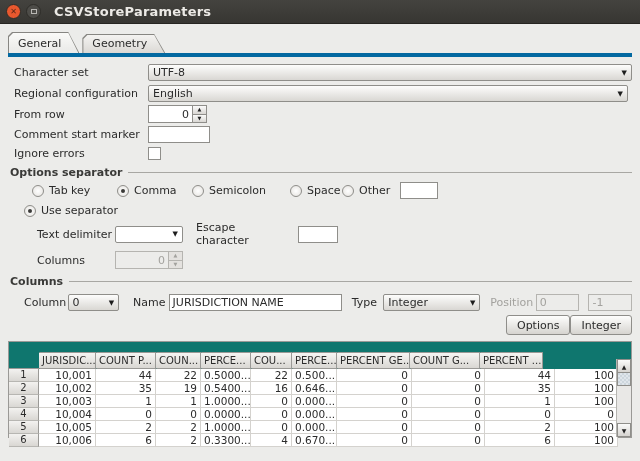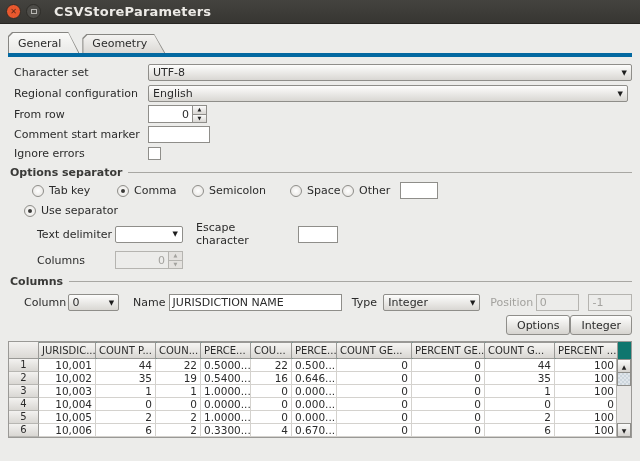--- a/index.html
+++ b/index.html
@@ -85,21 +85,21 @@
   
   .btn { height:20px; background: linear-gradient(#fefefd,#d6d4d0);
     border:1px solid #8f8e8a; border-radius:3px; padding:0 10px;
     font-family:"DejaVu Sans",sans-serif; font-size:11px; color:#2b2b2b;
     display:flex; align-items:center; }
   .btnrow { display:flex; justify-content:flex-end; }
 
   
   .tablewrap { margin:3px 8px 0 8px; width:624px; height:97px; border:1px solid #9a9996;
     background:#fff; position:relative; flex:none; }
-  .thead { display:flex; height:17px; background:#0f766e; }
+  .thead { display:flex; height:27px; background:#0f766e;align-items:flex-end; }
   .corner { width:30px; flex:none; background:linear-gradient(#f3f2f0,#dbd9d5);
     border-right:1px solid #9a9996; border-bottom:1px solid #9a9996; }
   .th { flex:none; height:17px; background:linear-gradient(#f6f5f3,#d9d7d3);
     border:1px solid #9a9996; border-left:none; border-radius:1px;
     font-size:10px; padding:2px 2px 0 3px; overflow:hidden; white-space:nowrap; color:#2b2b2b; }
   .tbody { }
   .trow { display:flex; height:13px; }
   .rowhdr { width:30px; flex:none; background:linear-gradient(#f3f2f0,#d9d7d3);
     border-right:1px solid #9a9996; border-bottom:1px solid #b7b6b2;
     font-size:10px; text-align:center; line-height:12px; }
@@ -279,21 +279,20 @@
 
     <div class="tablewrap">
       <div class="thead">
         <div class="corner"></div>
       <div class="th c1">JURISDIC...</div>
           <div class="th c2">COUNT P...</div>
           <div class="th c3">COUN...</div>
           <div class="th c4">PERCE...</div>
           <div class="th c5">COU...</div>
           <div class="th c6">PERCE...</div>
-          <div class="th c7">COUNT GE...</div>
           <div class="th c8">PERCENT GE...</div>
           <div class="th c9">COUNT G...</div>
           <div class="th c10">PERCENT ...</div>
         </div>
       <div class="tbody">
           <div class="trow">
             <div class="rowhdr">1</div>
             <div class="td c1">10,001</div>
             <div class="td c2">44</div>
             <div class="td c3">22</div>

